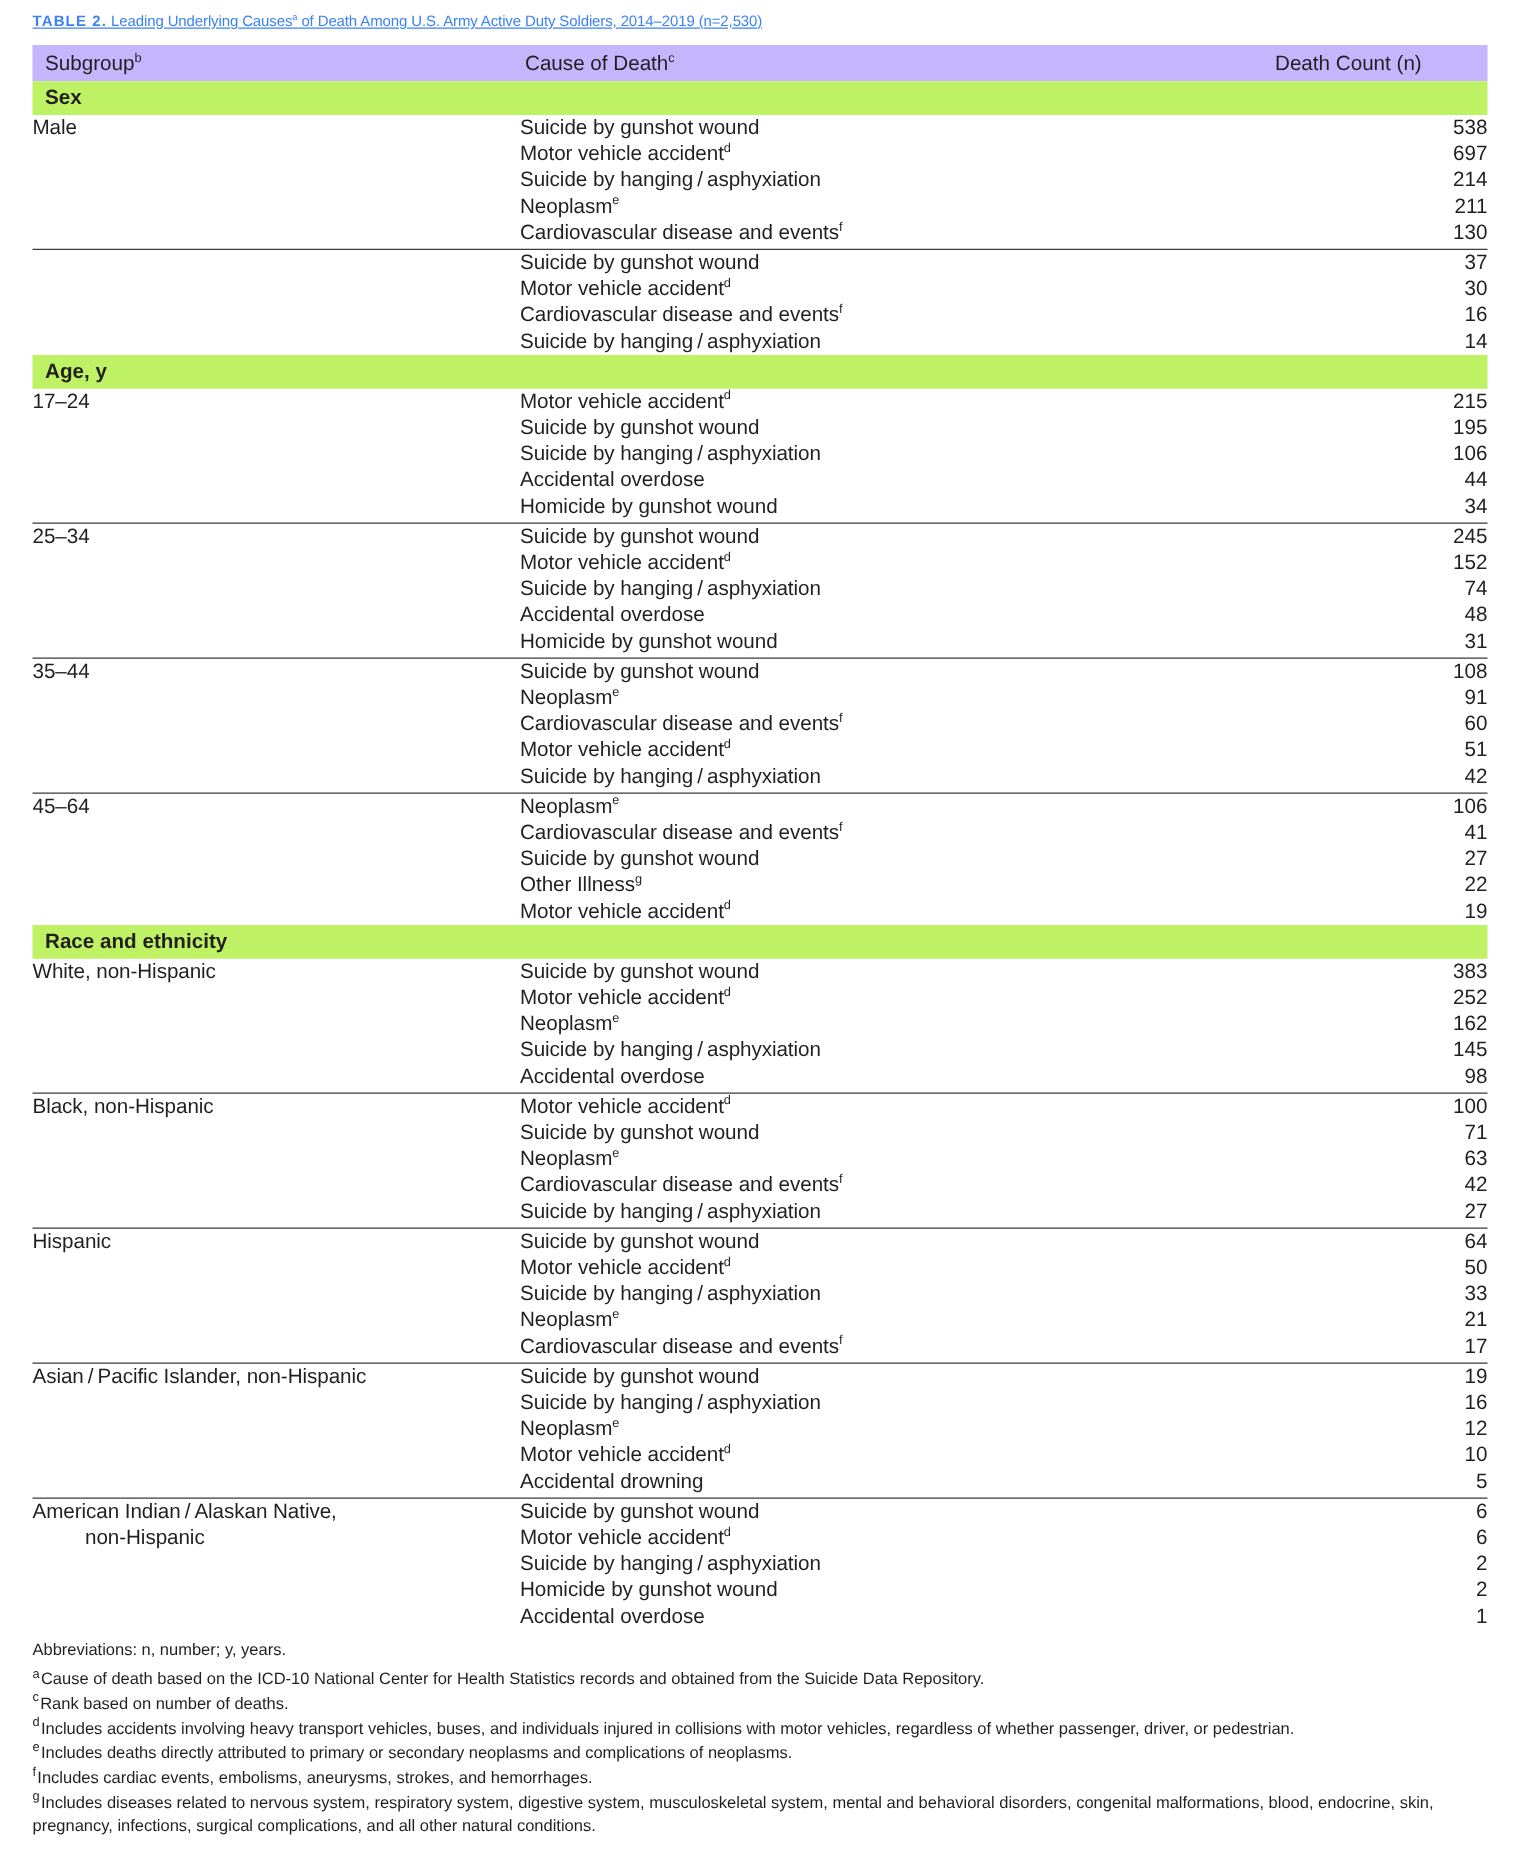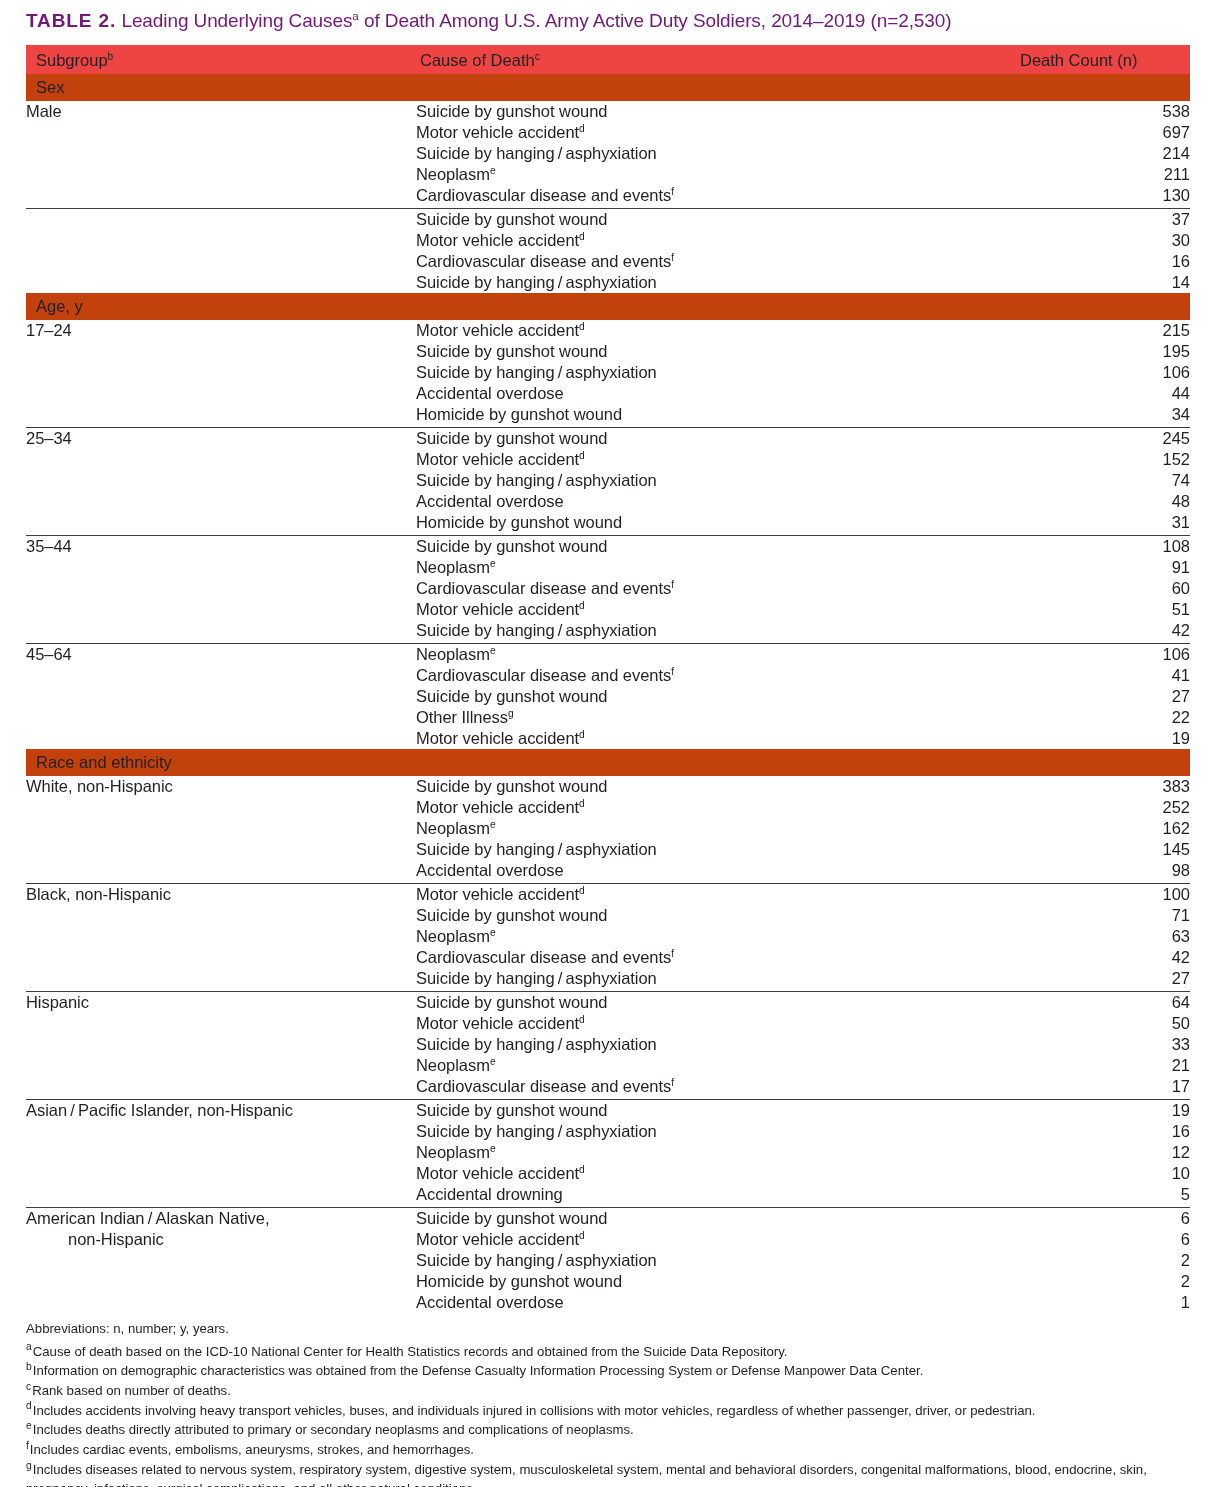--- a/index.html
+++ b/index.html
@@ -18,26 +18,27 @@
 
   .page {
     position: relative;
     width: 1225px;
     height: 1487px;
     padding: 0;
   }
 
   
   .table-title {
-    font-size: 19px;
+    font-size: 12px;
     line-height: 1.2;
-    color: #701a75;
+    color: #3b82f6;
     padding: 10px 24px 0 26px;
     letter-spacing: -0.1px;
     white-space: nowrap;
+    text-decoration: underline;
   }
   .table-title .tbl-label {
     font-weight: bold;
     letter-spacing: 0.9px;
   }
   .table-title sup {
     font-size: 0.62em;
     vertical-align: super;
     line-height: 0;
   }
@@ -56,43 +57,44 @@
   table.main col.c-cause { width: 520px; }
   table.main col.c-count { width: 254px; }
 
   table.main td, table.main th {
     padding: 0;
     vertical-align: top;
   }
 
   
   tr.head-row > th {
-    background: #ef4444;
+    background: #c4b5fd;
     font-weight: normal;
     font-size: 16.5px;
     text-align: left;
     height: 28px;
     line-height: 28px;
     padding-top: 1px;
   }
   tr.head-row > th.h-sub   { padding-left: 10px; }
   tr.head-row > th.h-cause { padding-left: 4px; }
   tr.head-row > th.h-count { padding-left: 84px; }
   tr.head-row sup {
     font-size: 0.62em;
     vertical-align: super;
     line-height: 0;
   }
 
   
   tr.group-row > td {
-    background: #c2410c;
+    background: #bef264;
     font-size: 16.5px;
     height: 27px;
     line-height: 27px;
+    font-weight: bold;
   }
   tr.group-row > td.g-label { padding-left: 10px; }
 
   
   tr.data-row > td {
     font-size: 16.5px;
     height: 21px;
     line-height: 21px;
     white-space: nowrap;
   }
@@ -447,21 +449,20 @@
             <td class="c-count">1</td>
           </tr>
         </tbody>
     </table>
   </div>
 
   <div class="footnotes">
     <p class="abbrev">Abbreviations: n, number; y, years.</p>
     <div id="fnlist">
         <p><sup>a</sup><span>Cause of death based on the ICD-10 National Center for Health Statistics records and obtained from the Suicide Data Repository.</span></p>
-        <p><sup>b</sup><span>Information on demographic characteristics was obtained from the Defense Casualty Information Processing System or Defense Manpower Data Center.</span></p>
         <p><sup>c</sup><span>Rank based on number of deaths.</span></p>
         <p><sup>d</sup><span>Includes accidents involving heavy transport vehicles, buses, and individuals injured in collisions with motor vehicles, regardless of whether passenger, driver, or pedestrian.</span></p>
         <p><sup>e</sup><span>Includes deaths directly attributed to primary or secondary neoplasms and complications of neoplasms.</span></p>
         <p><sup>f</sup><span>Includes cardiac events, embolisms, aneurysms, strokes, and hemorrhages.</span></p>
         <p><sup>g</sup><span>Includes diseases related to nervous system, respiratory system, digestive system, musculoskeletal system, mental and behavioral disorders, congenital malformations, blood, endocrine, skin, pregnancy, infections, surgical complications, and all other natural conditions.</span></p>
       </div>
   </div>
 
 </div>
 

